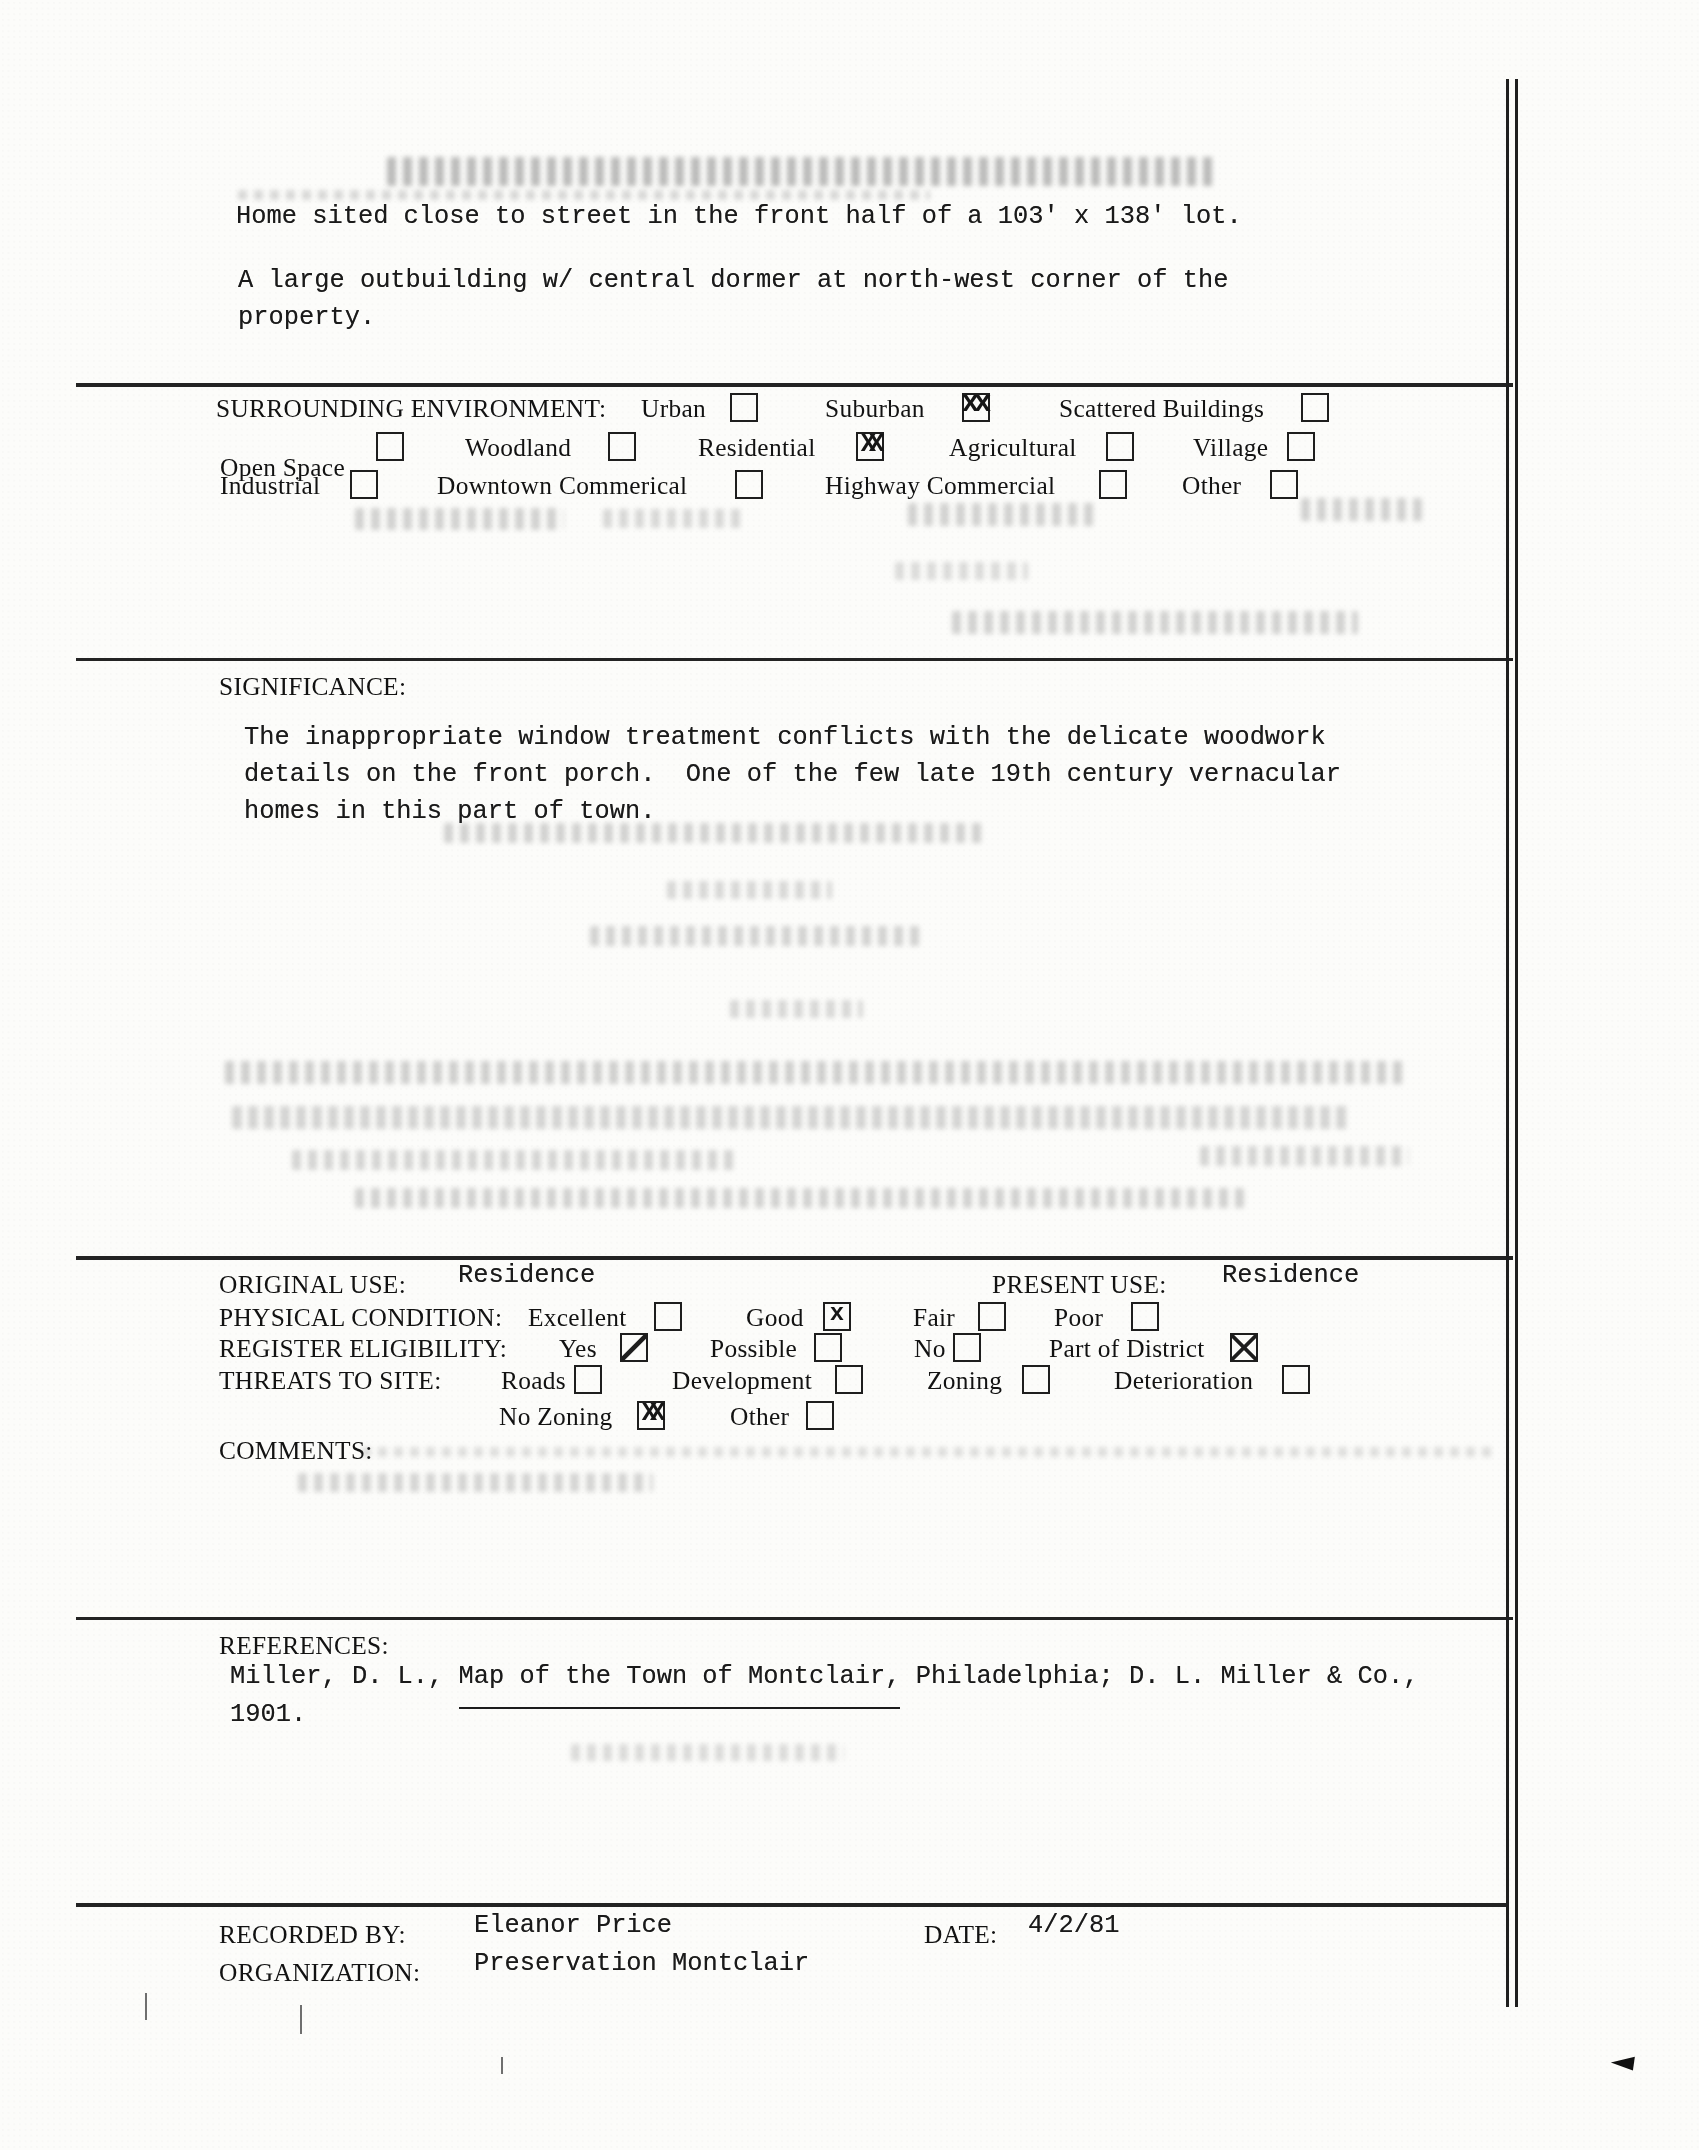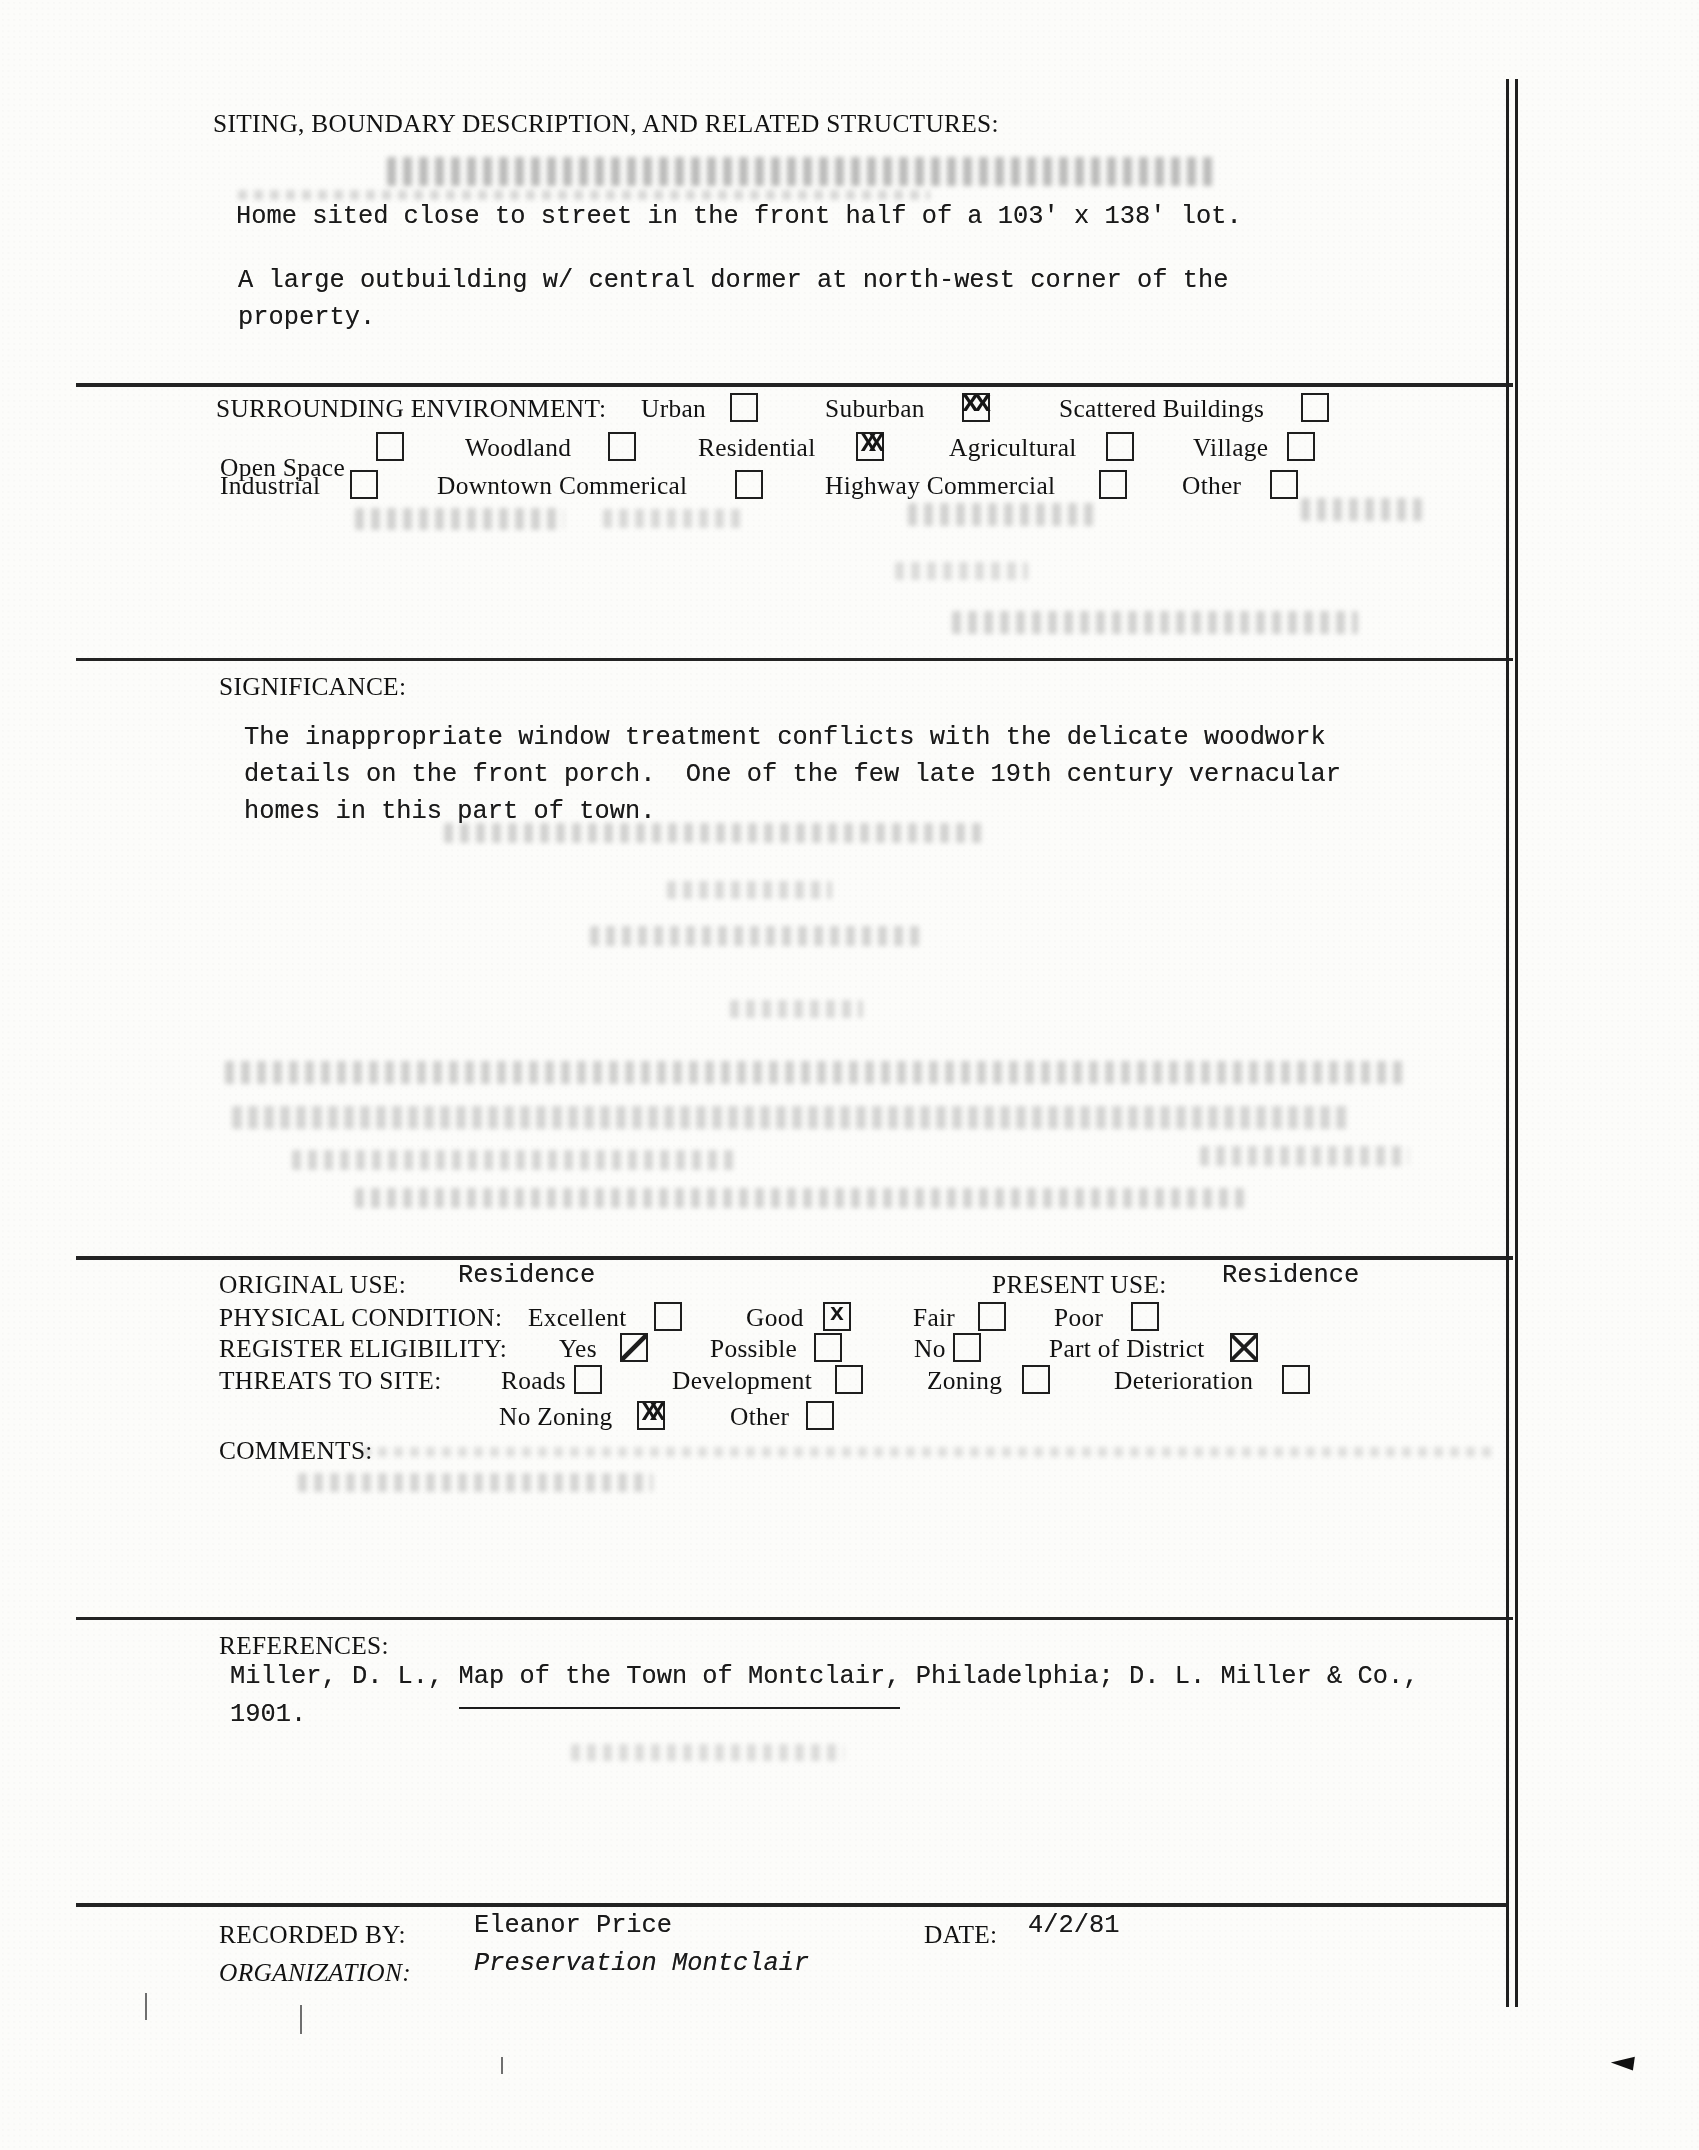--- a/index.html
+++ b/index.html
@@ -31,21 +31,20 @@
         background:repeating-linear-gradient(90deg,#5a5a5a 0 9.5px,transparent 9.5px 16px);}
   .tick{position:absolute;background:#6f6f6f;}
   .arrow{position:absolute;width:0;height:0;border-top:9.5px solid transparent;border-bottom:5.7px solid transparent;
         border-right:23px solid #101010;transform:rotate(8deg);}
 </style>
 </head>
 <body>
 
 <div class="page">
 
-  <div class="abs slabel" style="left:213px;top:109px;">SITING, BOUNDARY DESCRIPTION, AND RELATED STRUCTURES:</div>
 
   <div class="smudge" style="left:387px;top:157px;width:832px;height:29px;opacity:.40;"></div>
   <div class="smudge" style="left:238px;top:190px;width:692px;height:10.2px;opacity:.22;"></div>
 
   <div class="abs mono" style="left:236px;top:202px;">Home sited close to street in the front half of a 103' x 138' lot.</div>
   <div class="abs mono" style="left:238px;top:262px;line-height:37px;">A large outbuilding w/ central dormer at north-west corner of the
 property.</div>
 
   <div class="hrule" style="top:383px;height:3.8px;"></div>
 
@@ -169,21 +168,21 @@
   <div class="smudge" style="left:571px;top:1744px;width:273px;height:16.5px;opacity:.2;"></div>
 
   <div class="hrule" style="top:1903px;height:4.4px;left:76px;width:1430px;"></div>
 
   <div class="row" style="top:1920px;text-align:center;">
     <span class="abs slabel" style="left:219px;">RECORDED BY:</span>
     <span class="abs mono raised" style="left:474px;">Eleanor Price</span>
     <span class="abs slabel" style="left:924px;">DATE:</span>
     <span class="abs mono raised" style="left:1028px;">4/2/81</span>
   </div>
-  <div class="row" style="top:1958px;font-style:italic;">
+  <div class="row" style="top:1958px;">
     <span class="abs slabel" style="left:219px;">ORGANIZATION:</span>
     <span class="abs mono raised" style="left:474px;">Preservation Montclair</span>
   </div>
 
   <div class="vline" style="left:1506px;top:79px;height:1928px;"></div>
   <div class="vline" style="left:1515px;top:79px;height:1928px;"></div>
 
   <div class="tick" style="left:145px;top:1993px;width:1.9px;height:27px;"></div>
   <div class="tick" style="left:300px;top:2005px;width:1.9px;height:29px;"></div>
   <div class="tick" style="left:501px;top:2057px;width:1.9px;height:16.5px;"></div>

